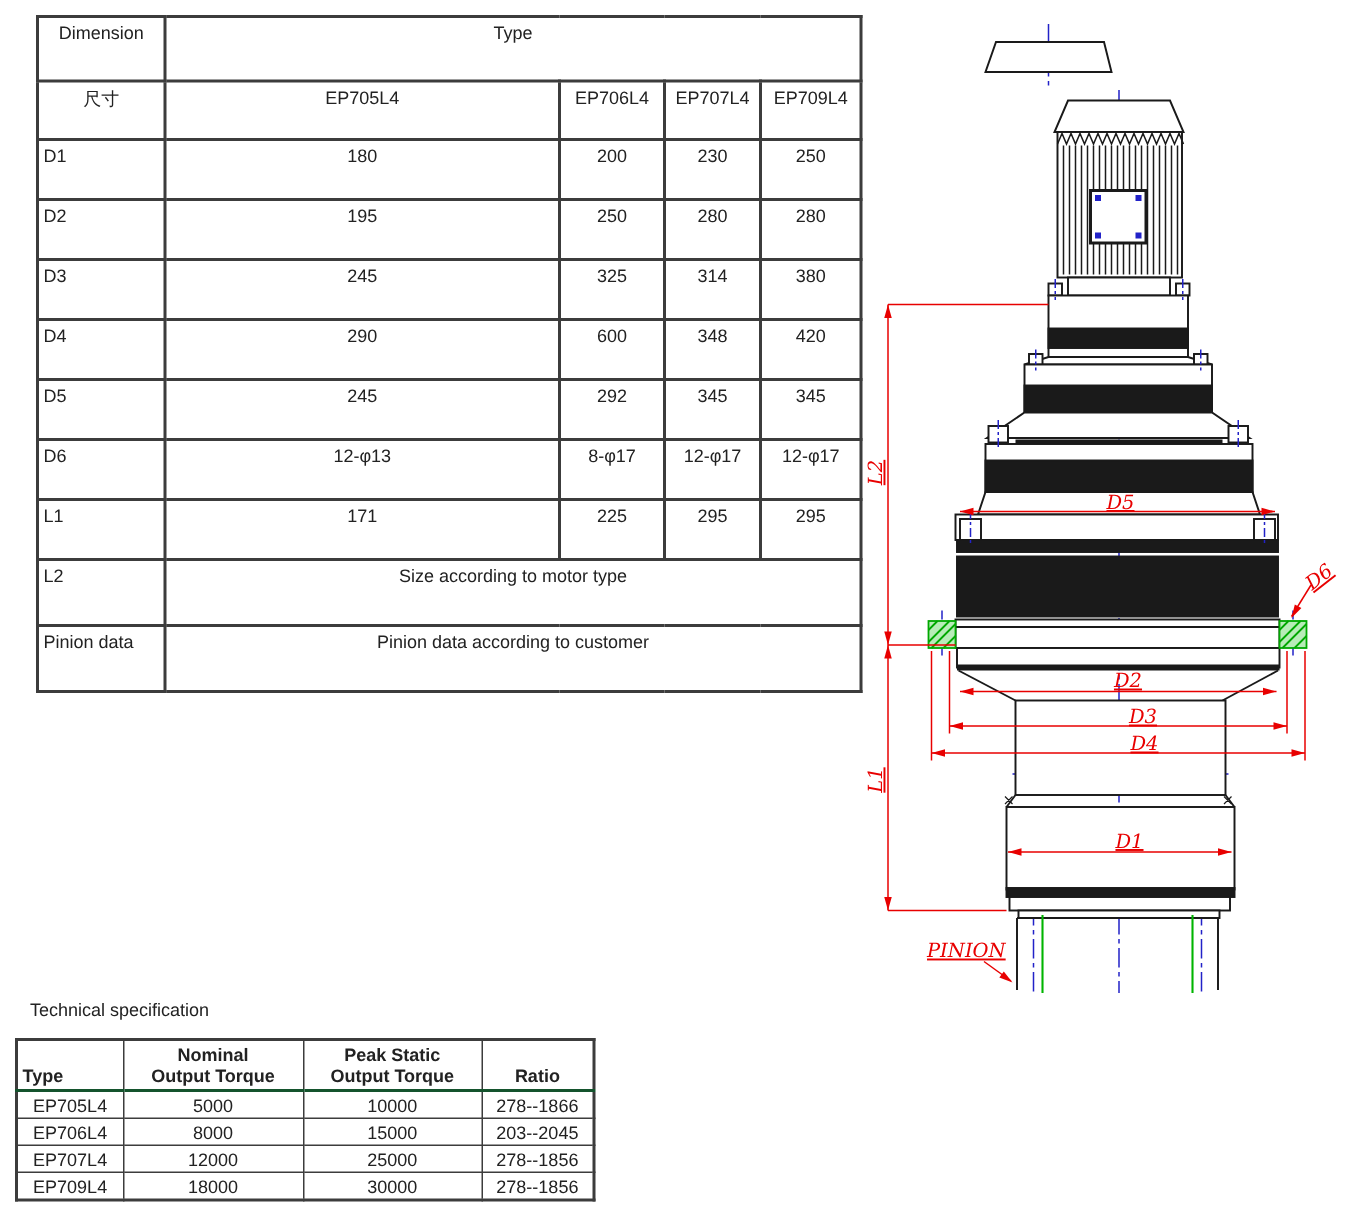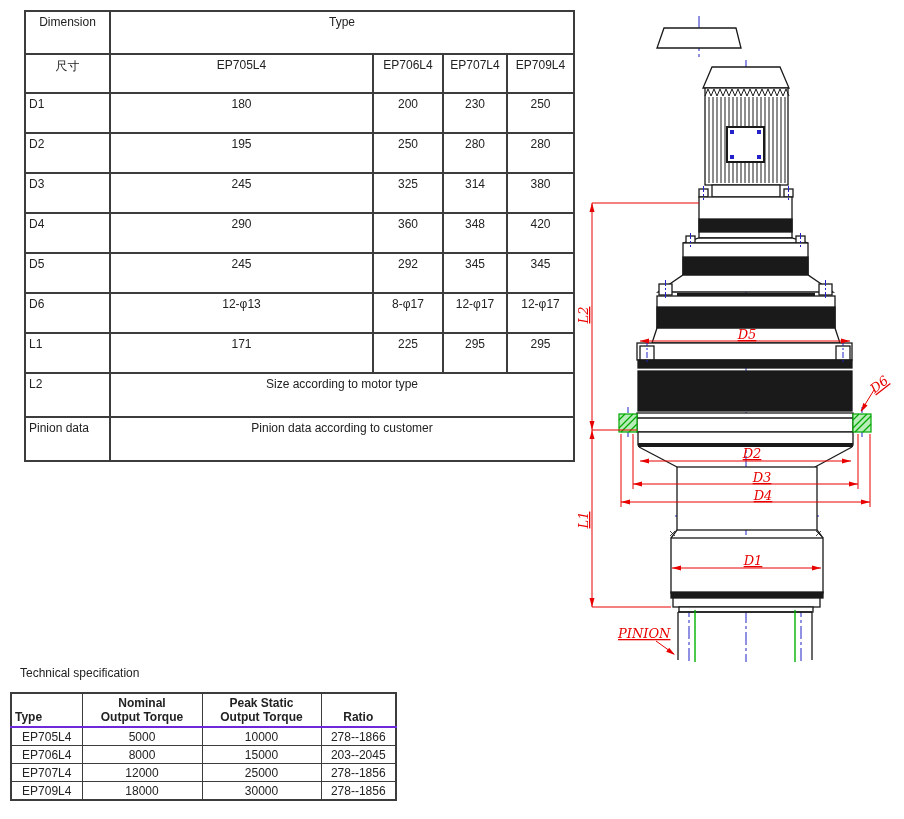--- a/index.html
+++ b/index.html
@@ -24,21 +24,21 @@
   .dim-table tr.r-span{height:44px;}
   
   .spec-title{position:absolute;left:20px;top:666px;font-size:12px;}
   .spec-table{
     position:absolute;left:10px;top:692px;width:385px;
     border:2px solid #3c3c3c;border-collapse:collapse;table-layout:fixed;font-size:12px;
   }
   .spec-table td{border:1px solid #3c3c3c;padding:1px 3px;overflow:hidden;}
   .spec-table tr.s-head td{
     font-weight:bold;text-align:center;vertical-align:bottom;
-    white-space:pre-line;border-bottom:2px solid #6d28d9;height:30px;line-height:1.15;
+    white-space:pre-line;border-bottom:2px solid #14532d;height:30px;line-height:1.15;
   }
   .spec-table tr.s-head td.type-h{text-align:left;}
   .spec-table tr.s-units td{font-weight:bold;text-align:center;height:14px;}
   .spec-table tr.s-row td{text-align:center;height:15px;}
   
   .drawing{position:absolute;left:0;top:0;width:904px;height:819px;}
   .drawing text.dimlbl{
     font-family:"DejaVu Serif",serif;font-style:italic;font-size:13px;
     fill:#e80000;text-decoration:underline;
   }
@@ -83,21 +83,21 @@
   <tr class="r-data">
     <td class="lab">D3</td>
     <td class="cen">245</td>
     <td class="cen">325</td>
     <td class="cen">314</td>
     <td class="cen">380</td>
   </tr>
   <tr class="r-data">
     <td class="lab">D4</td>
     <td class="cen">290</td>
-    <td class="cen">360</td>
+    <td class="cen">600</td>
     <td class="cen">348</td>
     <td class="cen">420</td>
   </tr>
   <tr class="r-data">
     <td class="lab">D5</td>
     <td class="cen">245</td>
     <td class="cen">292</td>
     <td class="cen">345</td>
     <td class="cen">345</td>
   </tr>

